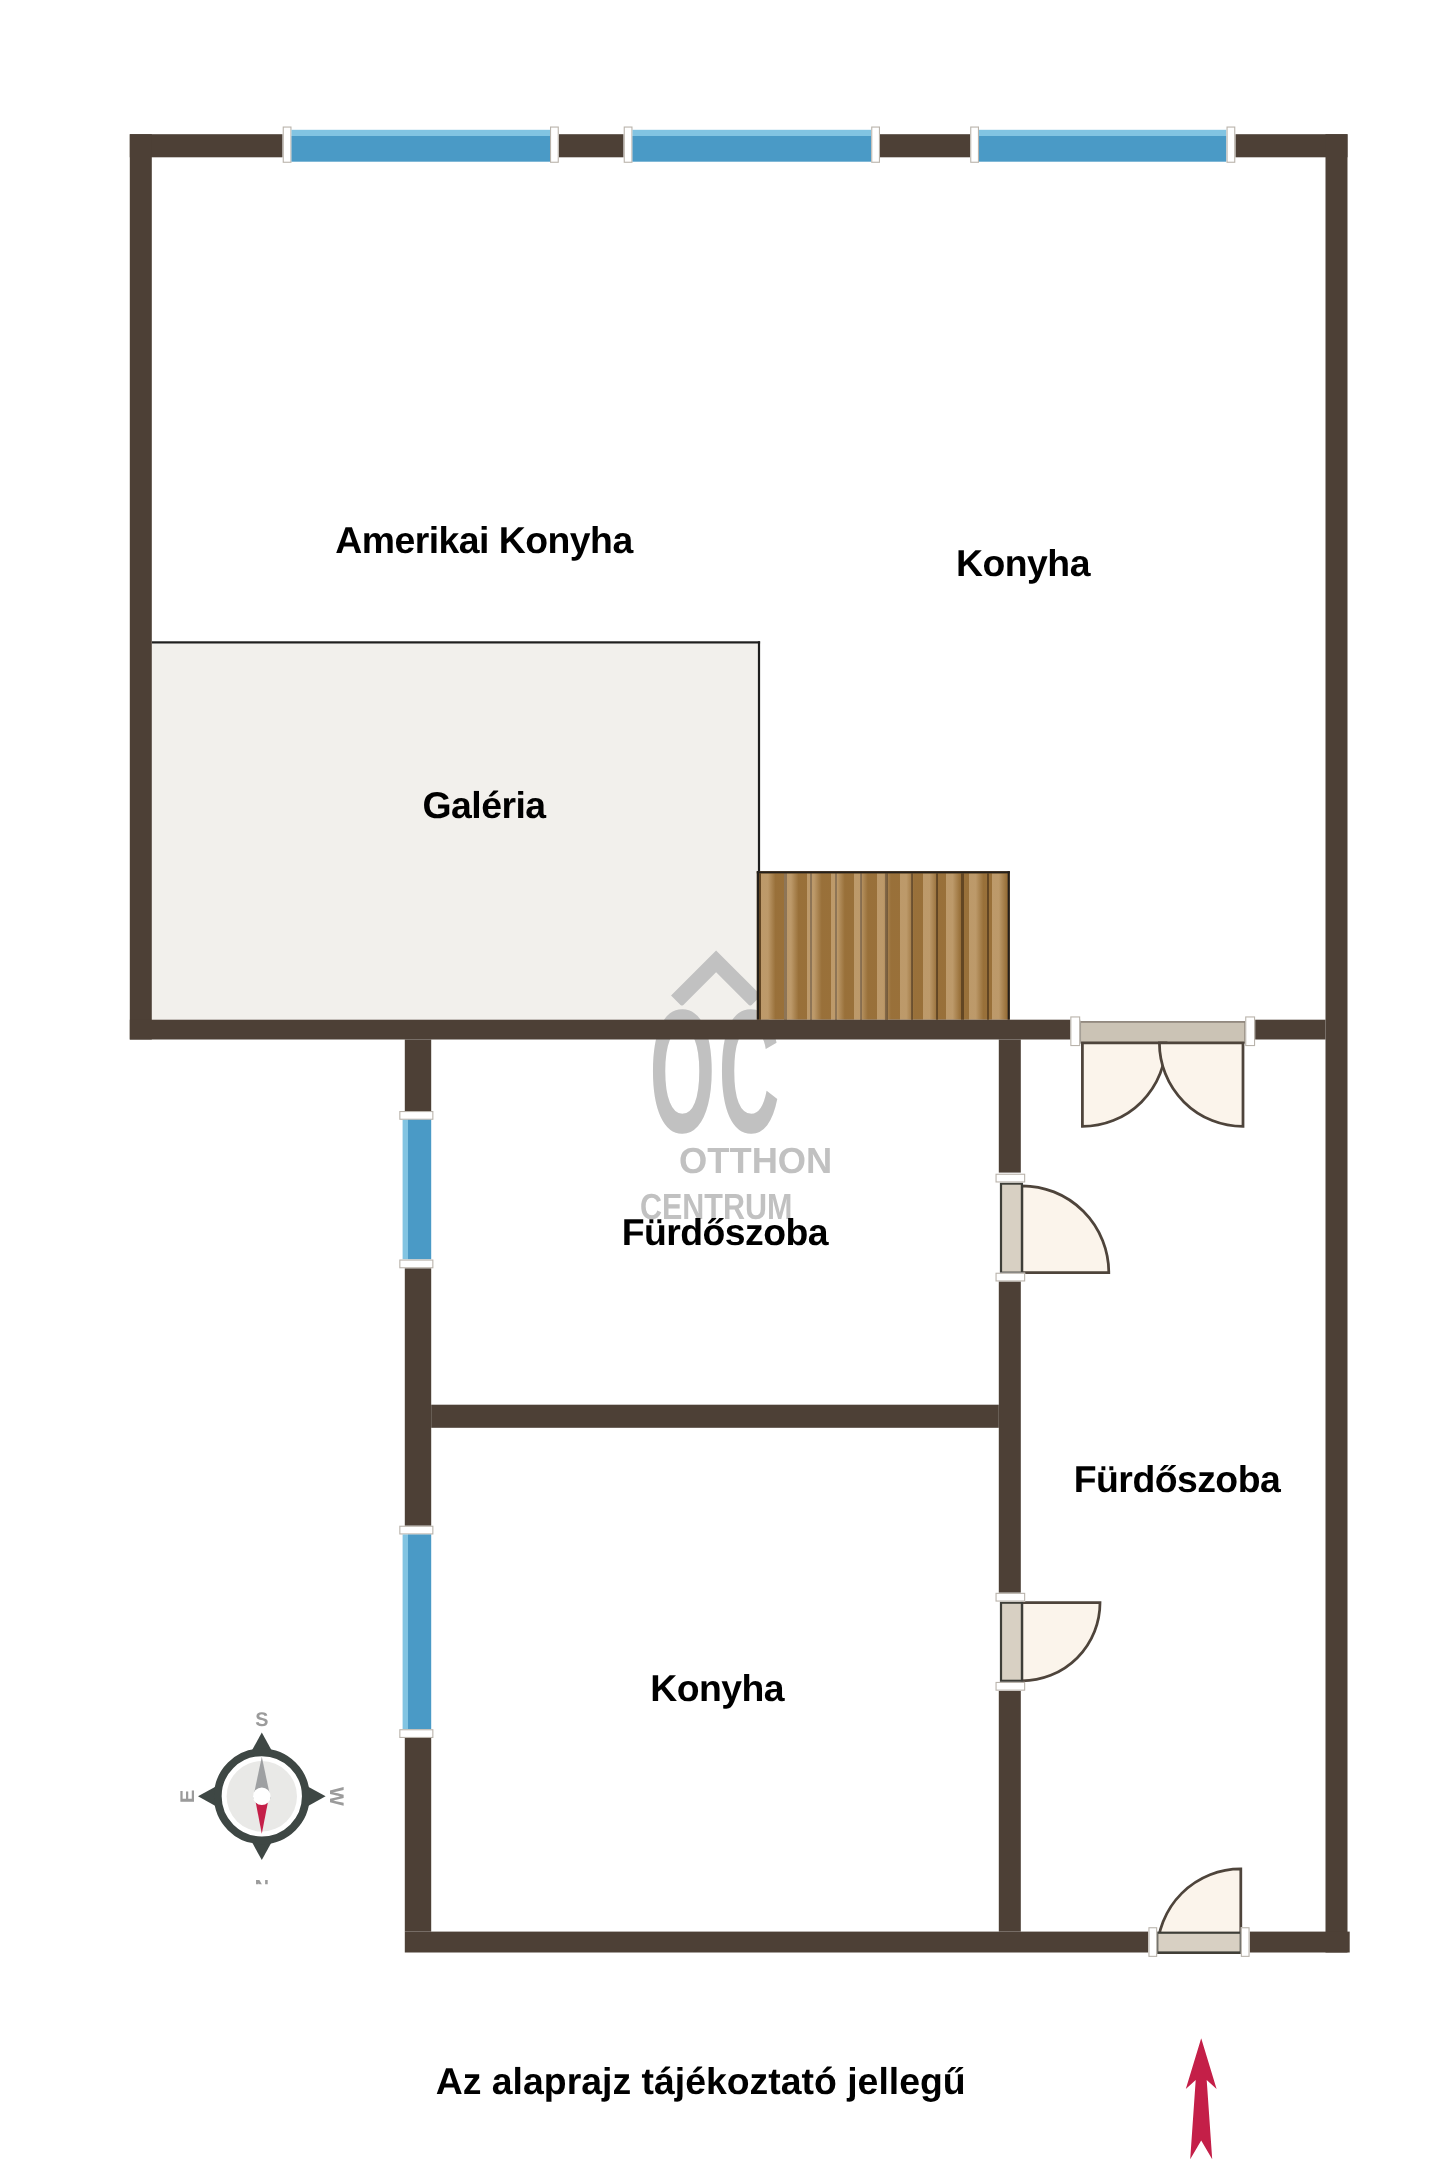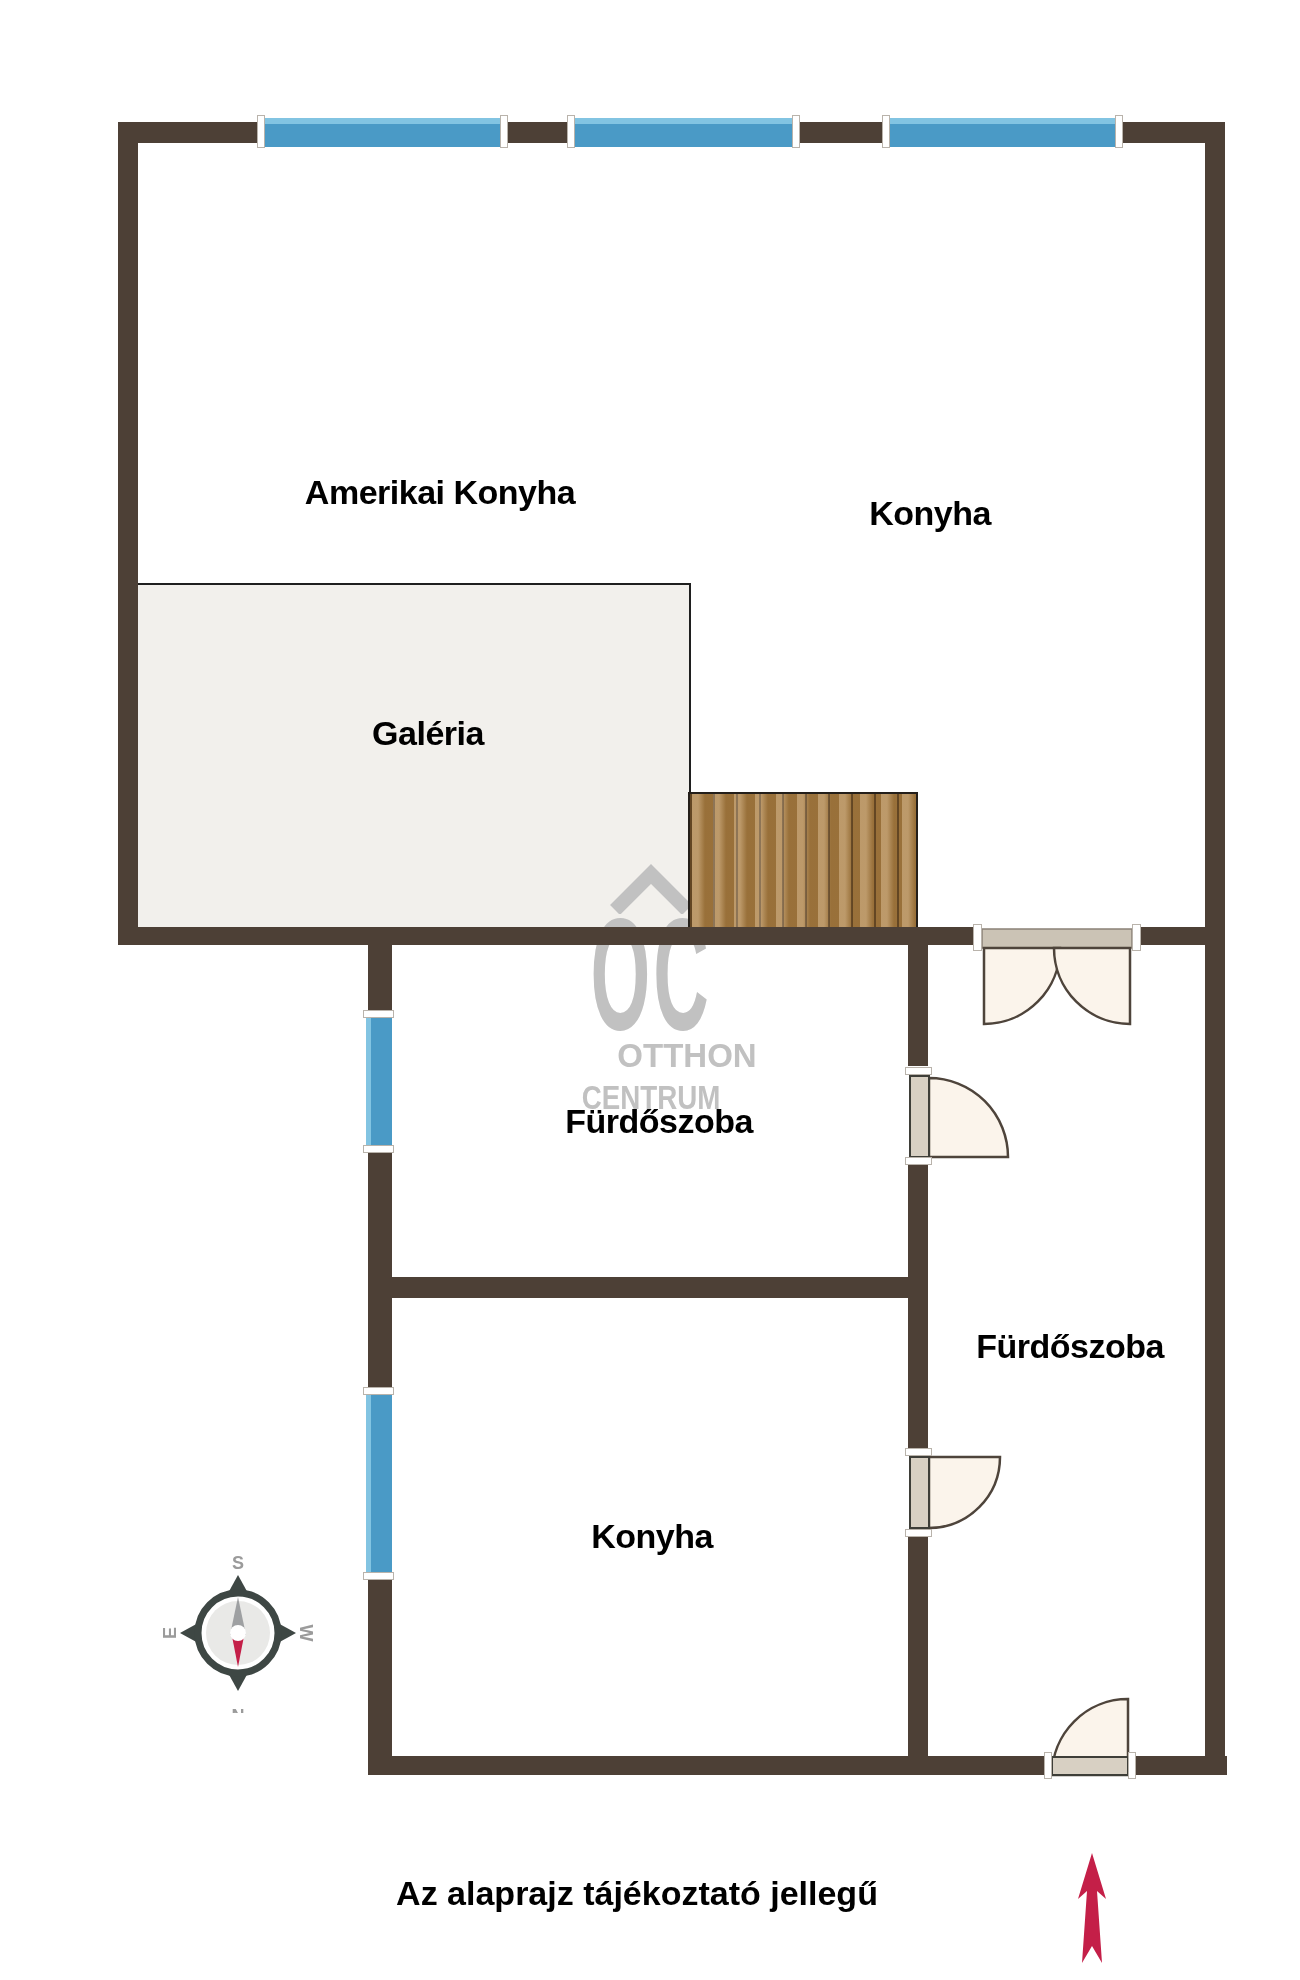--- a/index.html
+++ b/index.html
@@ -98,21 +98,21 @@
   <div class="cap" style="left:1132px;top:924px;width:9px;height:27px"></div>
   <div class="cap" style="left:905px;top:1067px;width:27px;height:8px"></div>
   <div class="cap" style="left:905px;top:1157px;width:27px;height:8px"></div>
   <div class="cap" style="left:905px;top:1448px;width:27px;height:8px"></div>
   <div class="cap" style="left:905px;top:1529px;width:27px;height:8px"></div>
   <div class="cap" style="left:1044px;top:1752px;width:8px;height:27px"></div>
   <div class="cap" style="left:1128px;top:1752px;width:8px;height:27px"></div>
 
   <div class="room-label" style="left:440px;top:492px">Amerikai Konyha</div>
   <div class="room-label" style="left:930px;top:513px">Konyha</div>
-  <div class="room-label" style="left:428px;top:733px">Galéria</div>
+  <div class="room-label" style="left:440px;top:733px">Galéria</div>
   <div class="room-label" style="left:659px;top:1121px">Fürdőszoba</div>
   <div class="room-label" style="left:1070px;top:1346px">Fürdőszoba</div>
   <div class="room-label" style="left:652px;top:1536px">Konyha</div>
 
   <svg style="position:absolute;left:158px;top:1553px" width="160" height="160" viewBox="0 0 160 160">
     <g style="fill:var(--compass_dark)">
       <polygon transform="translate(80,80)" points="0,-58 11,-38 0,-25 -11,-38"></polygon>
       <polygon transform="translate(80,80) rotate(90)" points="0,-58 11,-38 0,-25 -11,-38"></polygon>
       <polygon transform="translate(80,80) rotate(180)" points="0,-58 11,-38 0,-25 -11,-38"></polygon>
       <polygon transform="translate(80,80) rotate(270)" points="0,-58 11,-38 0,-25 -11,-38"></polygon>

